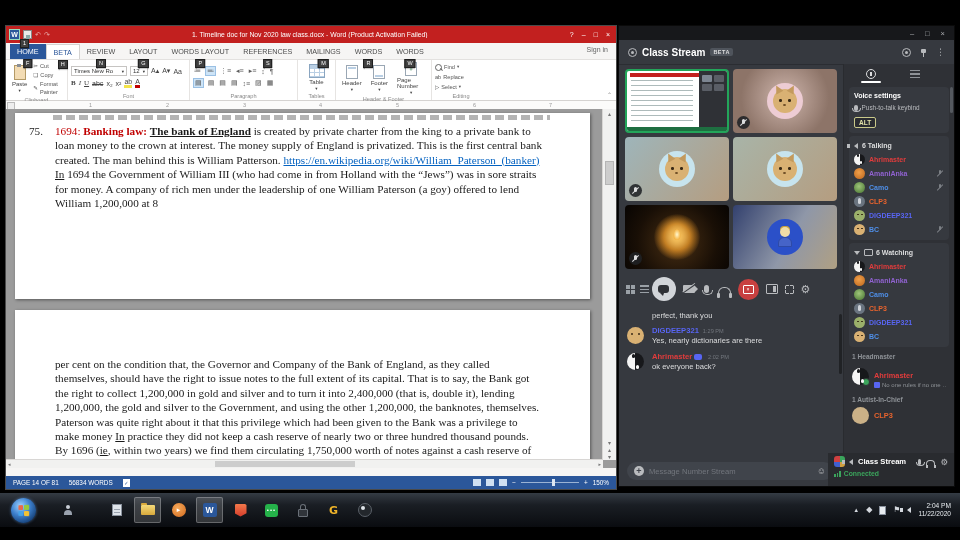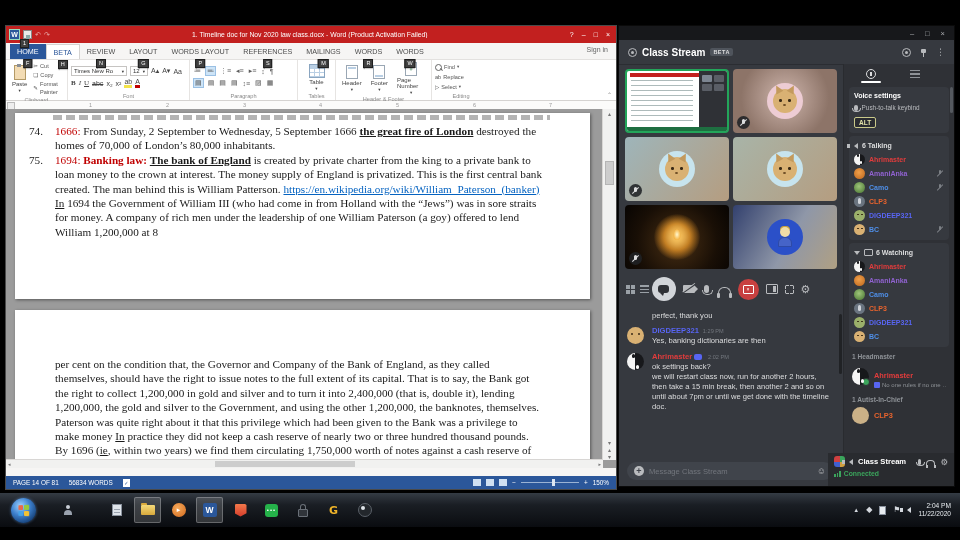--- a/index.html
+++ b/index.html
@@ -451,23 +451,20 @@
       <span class="ruler-num" style="left:313px;">4</span>
       <span class="ruler-num" style="left:390px;">5</span>
       <span class="ruler-num" style="left:467px;">6</span>
       <span class="ruler-num" style="left:543px;">7</span>
     </div>
 
     <div class="w-doc">
       <div class="docpage page1">
         <div class="remnant"></div>
         <div class="para">
-          <span class="pnum">74.</span><span><span class="red">1666:</span><span> From Sunday, 2 September to Wednesday, 5 September 1666 </span><span class="bu">the great fire of London</span><span> destroyed the homes of 70,000 of London’s 80,000 inhabitants.</span></span>
-        </div>
-        <div class="para">
           <span class="pnum">75.</span><span><span class="red">1694:</span><span> </span><span class="redb">Banking law:</span><span> </span><span class="bu">The bank of England</span><span> is created by private charter from the king to a private bank to loan money to the crown at interest. The money supply of England is privatized. This is the first central bank created. The man behind this is William Patterson. </span><span class="link">https://en.wikipedia.org/wiki/William_Paterson_(banker)</span><span> </span><span class="u">In</span><span> 1694 the Government of William III (who had come in from Holland with the “Jews”) was in sore straits for money. A company of rich men under the leadership of one William Paterson (a goy) offered to lend William 1,200,000 at 8</span></span>
         </div>
       </div>
       <div class="docpage page2">
         <div class="para"><span><span>per cent on the condition that, the Governor and Company of the Bank of England, as they called themselves, should have the right to issue notes to the full extent of its capital. That is to say, the Bank got the right to collect 1,200,000 in gold and silver and to turn it into 2,400,000 (that is, double it), lending 1,200,000, the gold and silver to the Government, and using the other 1,200,000, the banknotes, themselves. Paterson was quite right about it that this privilege which had been given to the Bank was a privilege to make money </span><span class="u">In</span><span> practice they did not keep a cash reserve of nearly two or three hundred thousand pounds. By 1696 (</span><span class="u">ie</span><span>, within two years) we find them circulating 1,750,000 worth of notes against a cash reserve of 36,000. That is with a</span></span></div>
       </div>
     </div>
 
     <div class="w-vscroll">
       <span class="arr" style="top:1px;">▴</span>
@@ -590,34 +587,33 @@
           <span class="layic"></span>
           <span class="fsic"></span>
           <span class="gear">⚙</span>
         </div>
 
         <div class="dc-chat">
           <div class="msg-cont">perfect, thank you</div>
           <div class="msg">
             <span class="av doge-av"></span>
             <div><span class="mname" style="color: rgb(88, 101, 242);">DIGDEEP321</span><span class="mtime">1:29 PM</span></div>
-            <div>Yes, banking dictionaries are then</div>
+            <div>Yes, nearly dictionaries are there</div>
           </div>
           <div class="msg">
             <span class="av yinyang"></span>
             <div><span class="mname" style="color: rgb(225, 60, 60);">Ahrimaster</span><span class="mbadge"></span><span class="mtime">2:02 PM</span></div>
-            <div>ok settings back?</div>
-            <div>we will restart class now, run for another 2 hours, then take a 15 min break, then another 2 and so on until about 7pm or until we get done with the timeline doc.</div>
+            <div>ok everyone back?</div>
           </div>
         </div>
         <span class="chat-scroll"></span>
 
         <div class="dc-input">
           <span class="plus">+</span>
-          <span class="ph">Message Class Stream</span>
+          <span class="ph">Message Number Stream</span>
           <span class="smiley">☺</span>
         </div>
       </div>
 
       <div class="dc-right">
         <div class="dr-tabs">
           <span class="info-tab"></span>
           <span class="queue-tab"></span>
           <span class="tab-underline"></span>
         </div>

